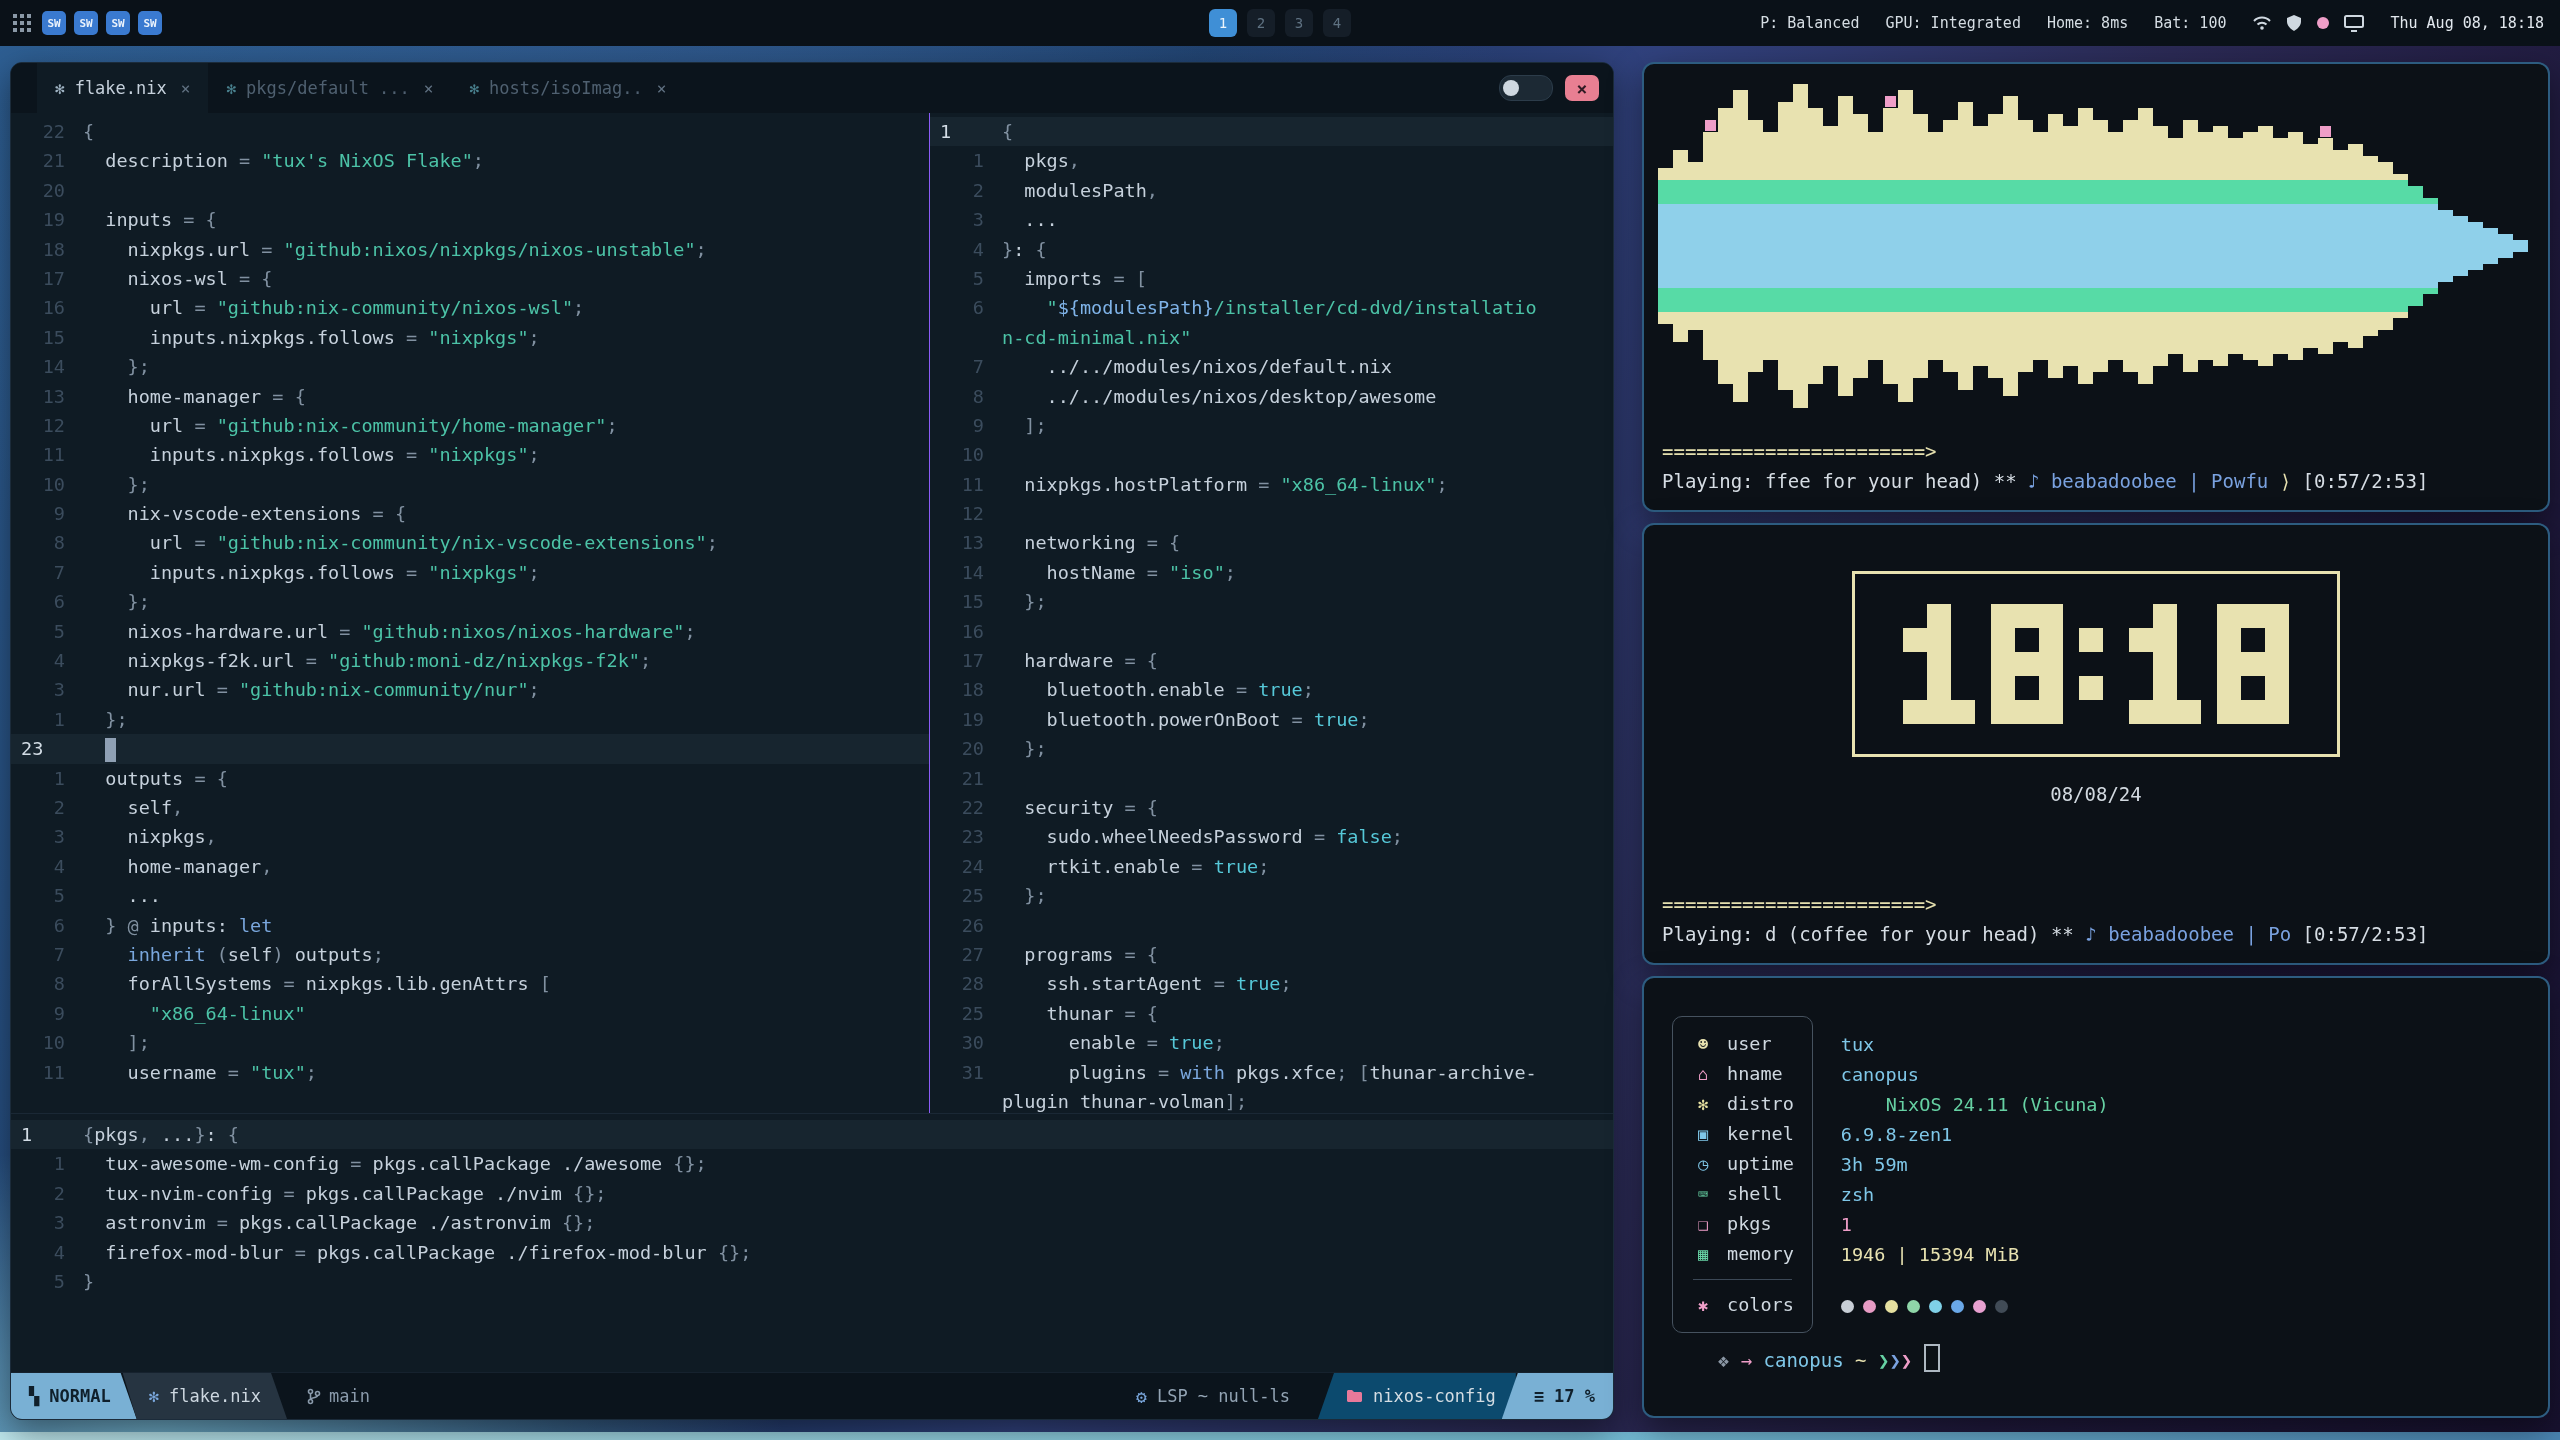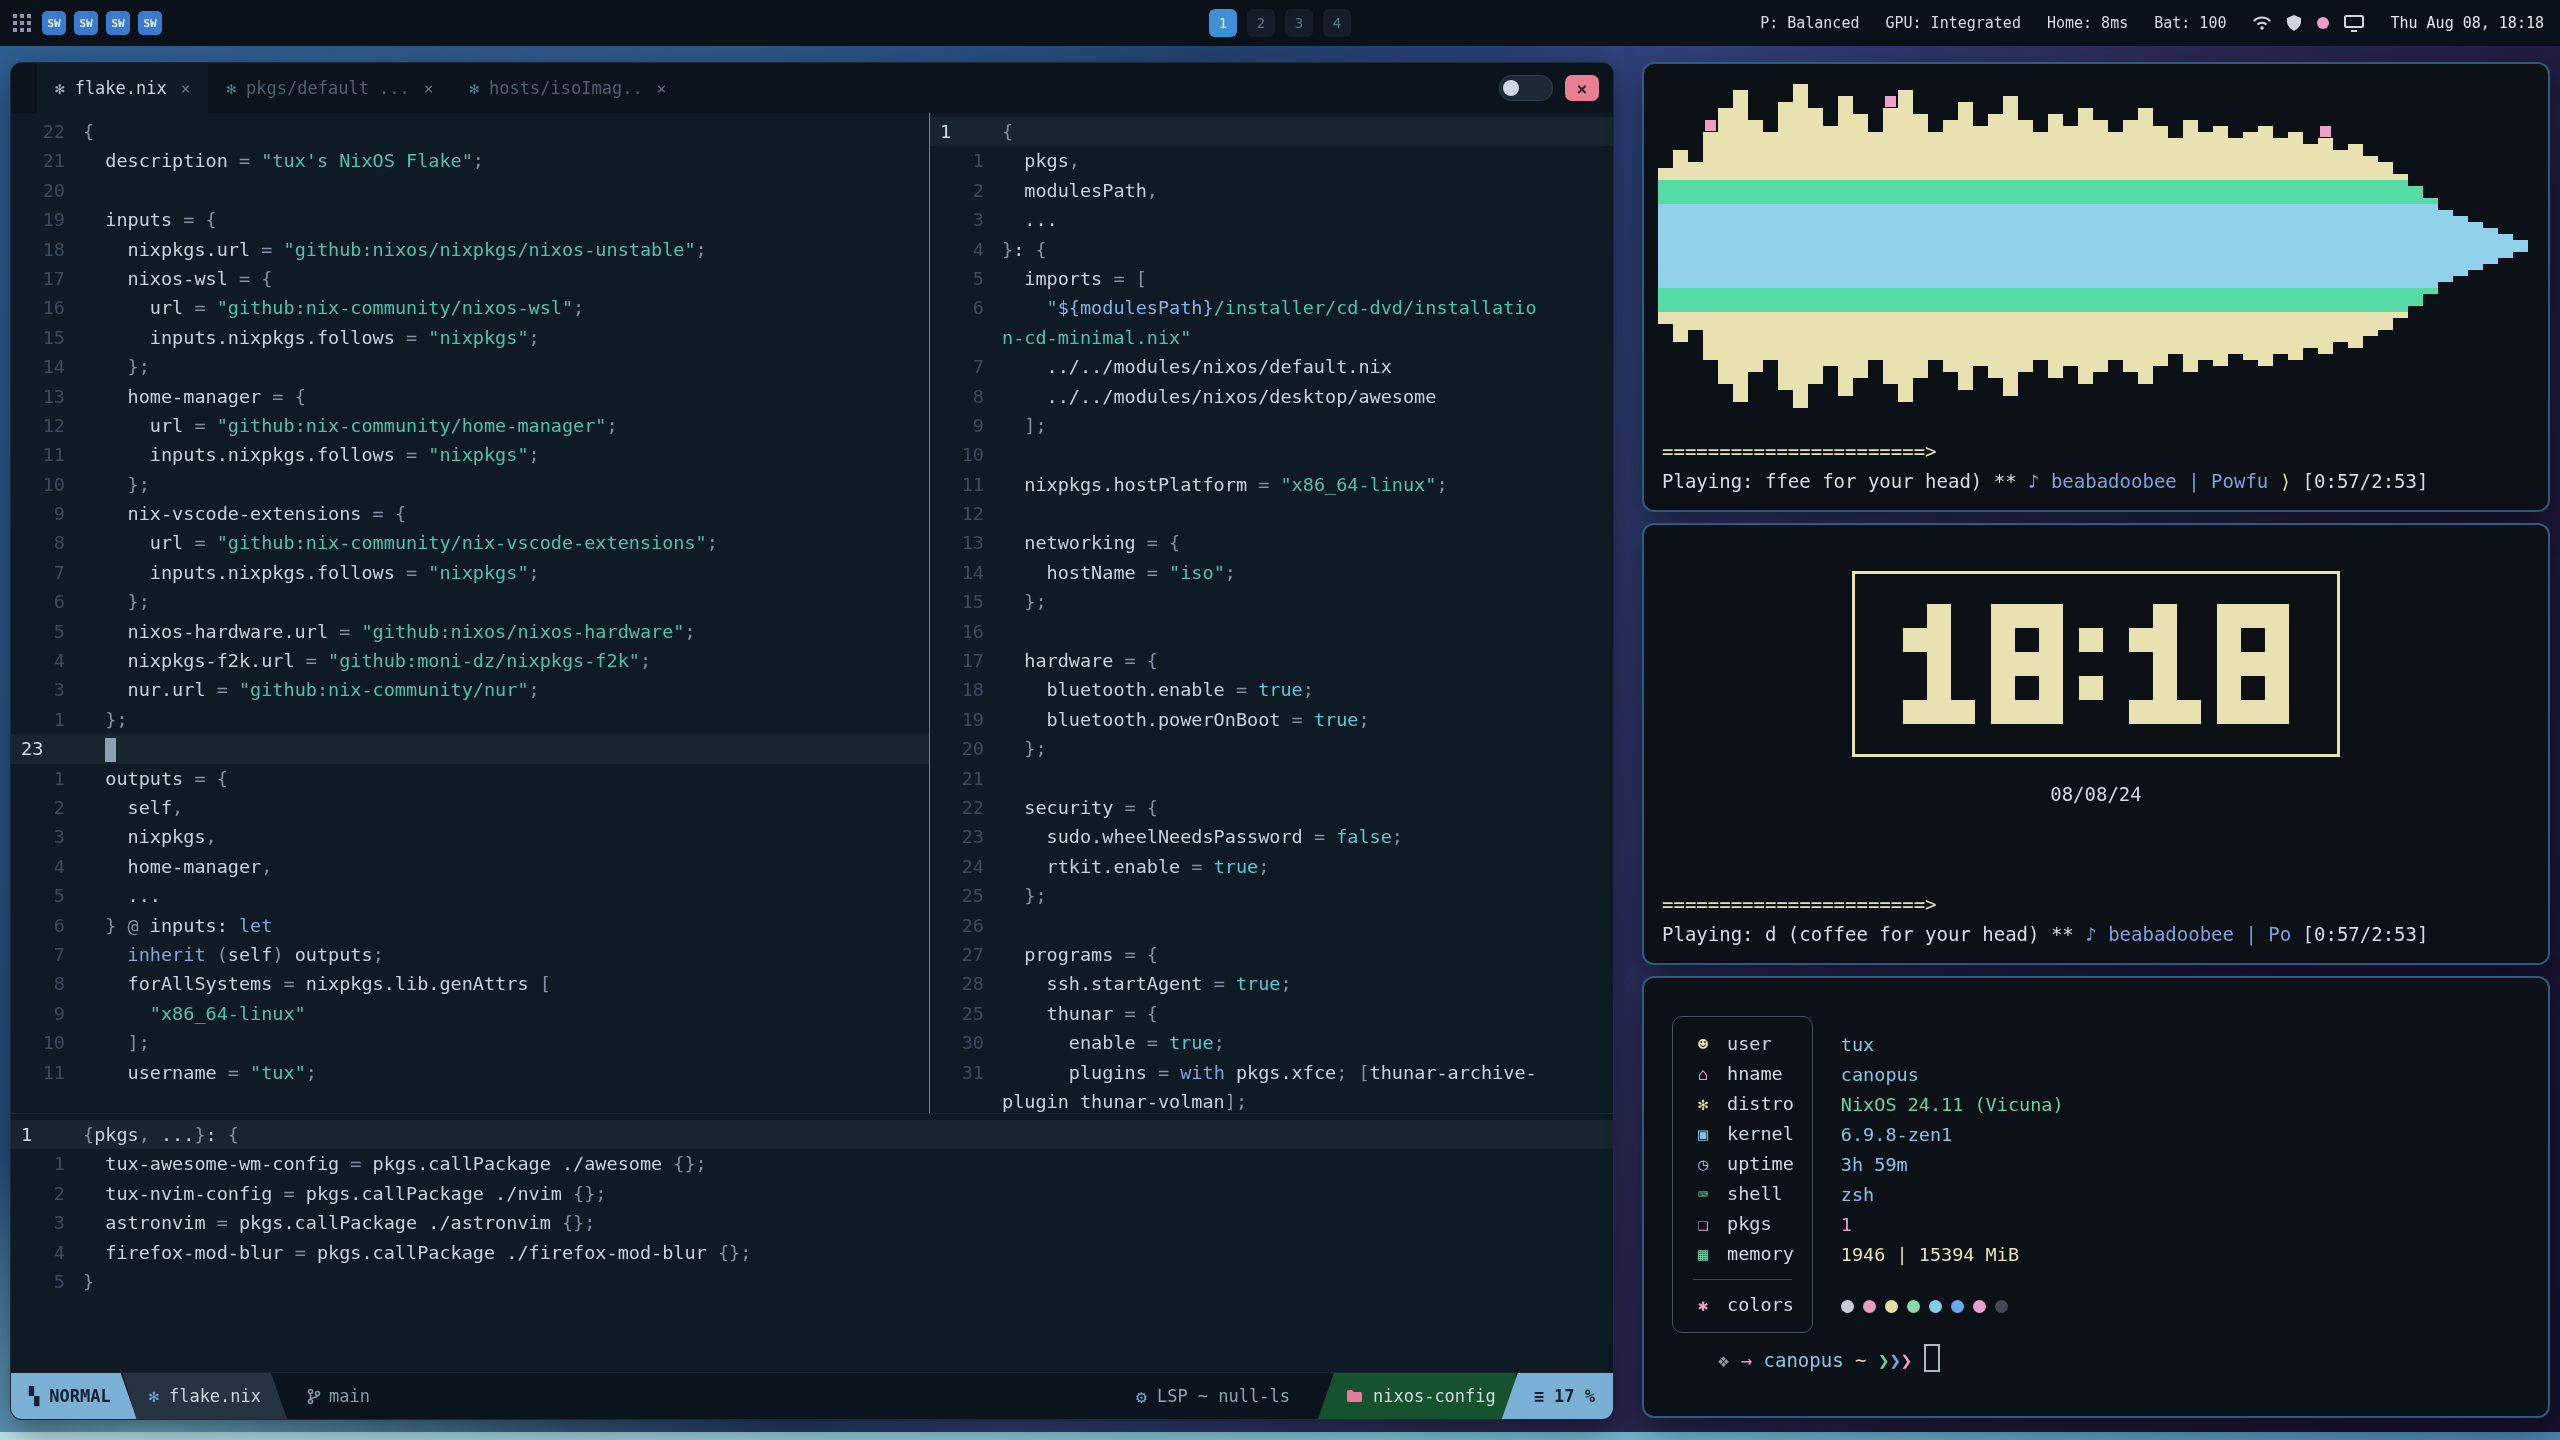--- a/index.html
+++ b/index.html
@@ -72,21 +72,21 @@
   .sl-left,.sl-right{display:flex;align-items:center;height:100%;}
   .sl-right{margin-left:auto;}
   .sl-mode{display:flex;align-items:center;gap:10px;height:100%;padding:0 26px 0 18px;background:var(--chipblue);
     color:#0f1f2b;font-weight:bold;clip-path:polygon(0 0,calc(100% - 16px) 0,100% 100%,0 100%);}
   .sl-file{display:flex;align-items:center;gap:10px;height:100%;padding:0 26px 0 26px;background:#263441;
     color:#cdd7e0;margin-left:-14px;clip-path:polygon(0 0,calc(100% - 16px) 0,100% 100%,14px 100%);}
   .sl-file .sl-nix{color:#7aa7dd;}
   .sl-branch{display:flex;align-items:center;gap:8px;margin-left:20px;color:#8a9aab;}
   .sl-lsp{display:flex;align-items:center;gap:10px;color:#93a4b4;margin-right:28px;}
   .sl-lsp .gear{color:#7aa7dd;font-size:18px;}
-  .sl-proj{display:flex;align-items:center;gap:10px;height:100%;background:#14532d;color:#d5dde3;
+  .sl-proj{display:flex;align-items:center;gap:10px;height:100%;background:#0c4a6e;color:#d5dde3;
     padding:0 20px 0 28px;clip-path:polygon(16px 0,100% 0,100% 100%,0 100%);}
   .sl-pct{display:flex;align-items:center;gap:10px;height:100%;background:var(--chipblue);color:#10202c;
     font-weight:bold;padding:0 18px 0 32px;margin-left:-14px;clip-path:polygon(16px 0,100% 0,100% 100%,0 100%);}
   
   .card{position:absolute;left:1642px;width:908px;background:var(--card-bg);
     border:2px solid var(--card-border);border-radius:12px;box-sizing:border-box;z-index:5;
     box-shadow:0 12px 34px rgba(0,0,0,.45);overflow:hidden;}
   .card-viz{top:62px;height:450px;}
   .card-clock{top:523px;height:442px;}
   .card-fetch{top:976px;height:442px;}
@@ -116,21 +116,21 @@
   
   .fetch{display:flex;gap:28px;margin:38px 0 0 28px;}
   .fetch-box{border:1.5px solid #46525f;border-radius:10px;padding:12px 18px;width:fit-content;}
   .frow{height:30px;line-height:30px;display:flex;align-items:center;font-size:18.5px;}
   .fetch-box .frow{gap:12px;}
   .ficon{width:24px;text-align:center;font-size:17px;}
   .flabel{color:#cfd8e0;}
   .fdivider{border-top:1px solid #3c4856;margin:10px 2px;}
   .fetch-values{padding-top:14px;}
   .fspacer{height:21px;}
-  .v-cyan{color:var(--cyan);} .v-green{color:var(--green);} .v-cream{color:var(--cream);} .v-pink{color:var(--pink);}
+  .v-cyan{color:var(--cyan);} .v-green{color:var(--green);margin-left:45px;} .v-cream{color:var(--cream);} .v-pink{color:var(--pink);}
   .frow.dots{gap:9px;}
   .frow.dots i{width:13px;height:13px;border-radius:50%;display:block;}
   .promptline{position:absolute;left:28px;bottom:22px;font-size:19px;white-space:pre;}
   .curbox{display:inline-block;width:12px;height:24px;border:2px solid #aeb8c2;margin-left:12px;vertical-align:-5px;}
   svg{display:block;}
 </style>
 </head>
 <body>
 
 <div class="wallpaper"></div>

